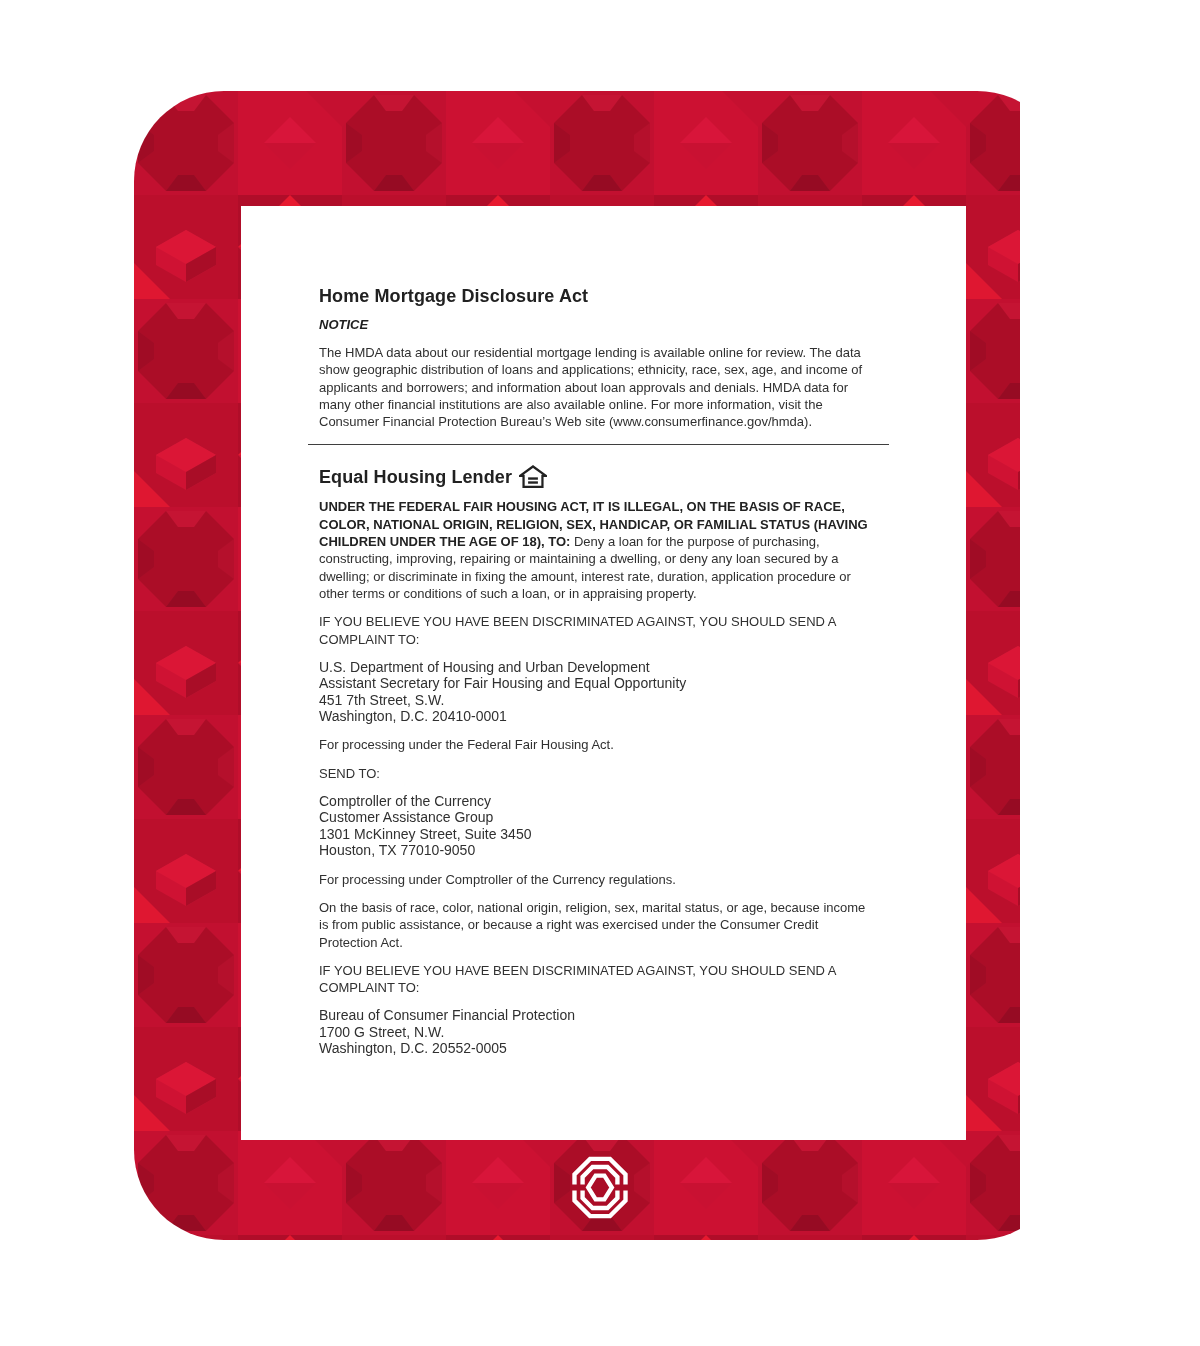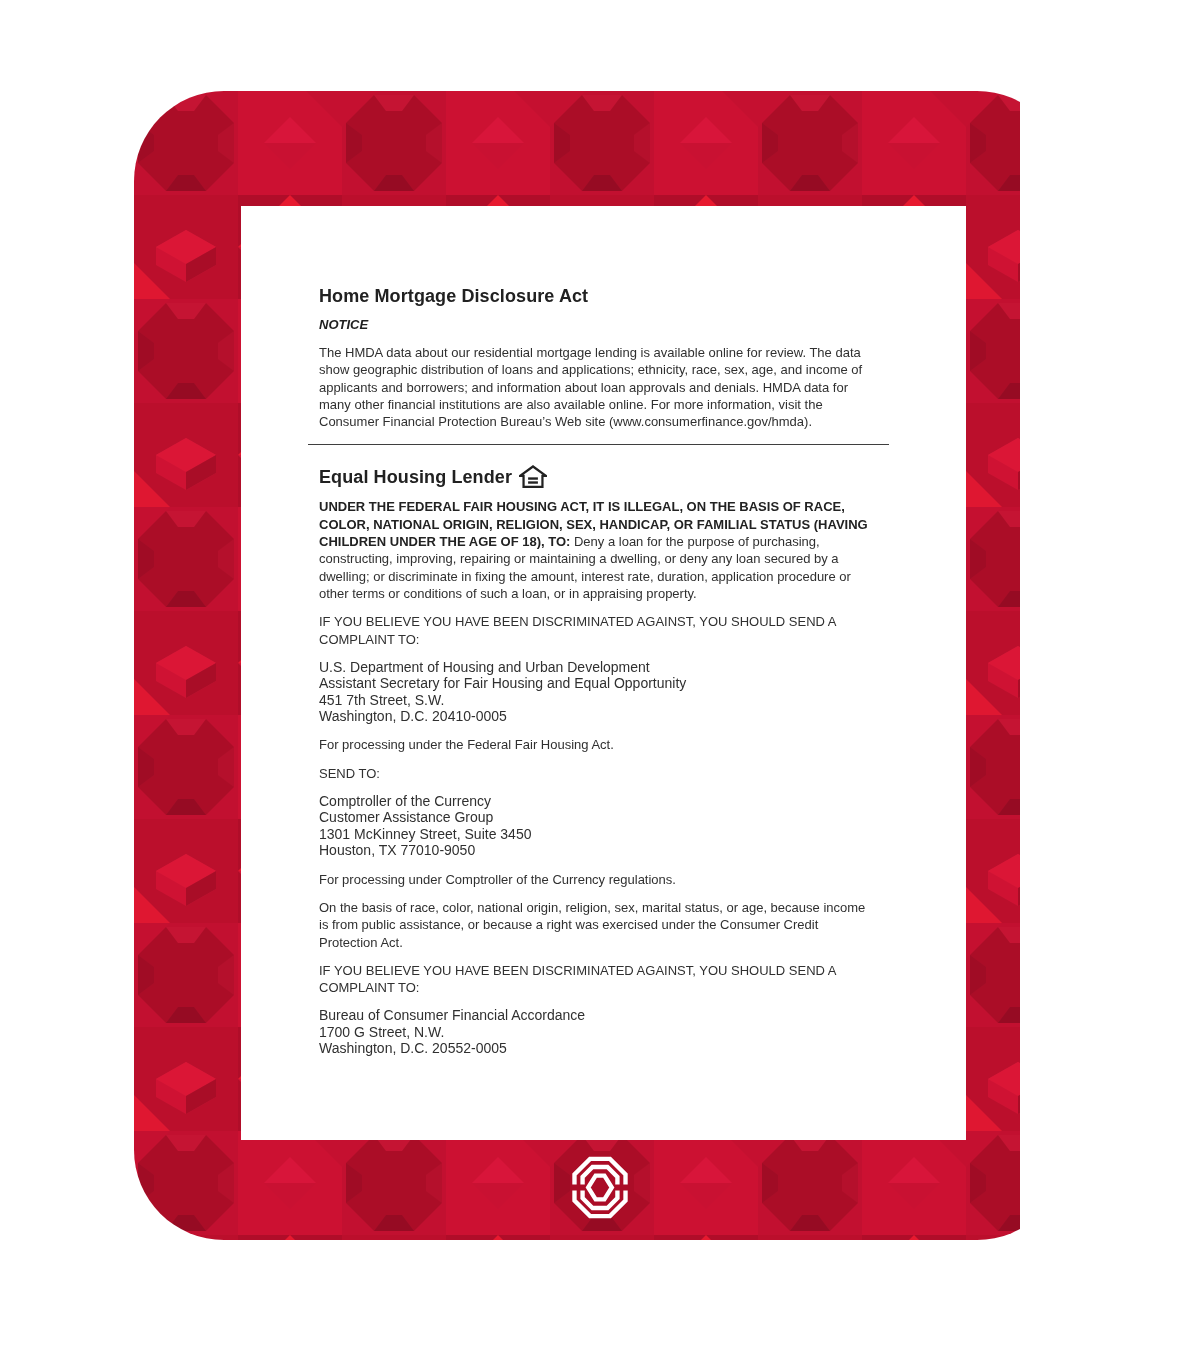--- a/index.html
+++ b/index.html
@@ -118,21 +118,21 @@
 
 
       <p><span class="b">UNDER THE FEDERAL FAIR HOUSING ACT, IT IS ILLEGAL, ON THE BASIS OF RACE, COLOR, NATIONAL ORIGIN, RELIGION, SEX, HANDICAP, OR FAMILIAL STATUS (HAVING CHILDREN UNDER THE AGE OF 18), TO:</span><span> Deny a loan for the purpose of purchasing, constructing, improving, repairing or maintaining a dwelling, or deny any loan secured by a dwelling; or discriminate in fixing the amount, interest rate, duration, application procedure or other terms or conditions of such a loan, or in appraising property.</span></p>
 
       <p>IF YOU BELIEVE YOU HAVE BEEN DISCRIMINATED AGAINST, YOU SHOULD SEND A COMPLAINT TO:</p>
 
       <div class="address">
         <div>U.S. Department of Housing and Urban Development</div>
         <div>Assistant Secretary for Fair Housing and Equal Opportunity</div>
         <div>451 7th Street, S.W.</div>
-        <div>Washington, D.C. 20410-0005</div>
+        <div>Washington, D.C. 20410-0001</div>
       </div>
 
       <p>For processing under the Federal Fair Housing Act.</p>
 
       <p>SEND TO:</p>
 
       <div class="address">
         <div>Comptroller of the Currency</div>
         <div>Customer Assistance Group</div>
         <div>1301 McKinney Street, Suite 3450</div>
@@ -140,21 +140,21 @@
       </div>
 
       <p>For processing under Comptroller of the Currency regulations.</p>
 
 
       <p>On the basis of race, color, national origin, religion, sex, marital status, or age, because income is from public assistance, or because a right was exercised under the Consumer Credit Protection Act.</p>
 
       <p>IF YOU BELIEVE YOU HAVE BEEN DISCRIMINATED AGAINST, YOU SHOULD SEND A COMPLAINT TO:</p>
 
       <div class="address">
-        <div>Bureau of Consumer Financial Accordance</div>
+        <div>Bureau of Consumer Financial Protection</div>
         <div>1700 G Street, N.W.</div>
         <div>Washington, D.C. 20552-0005</div>
       </div>
 
     </div>
 
     <svg class="logo" viewBox="0 0 90 100">
       <g fill="none" stroke="#ffffff" stroke-width="7" stroke-linejoin="miter" stroke-linecap="butt">
 
         <path d="M4 45 L4 29 L29 4 L61 4 L86 29 L86 45"></path>

